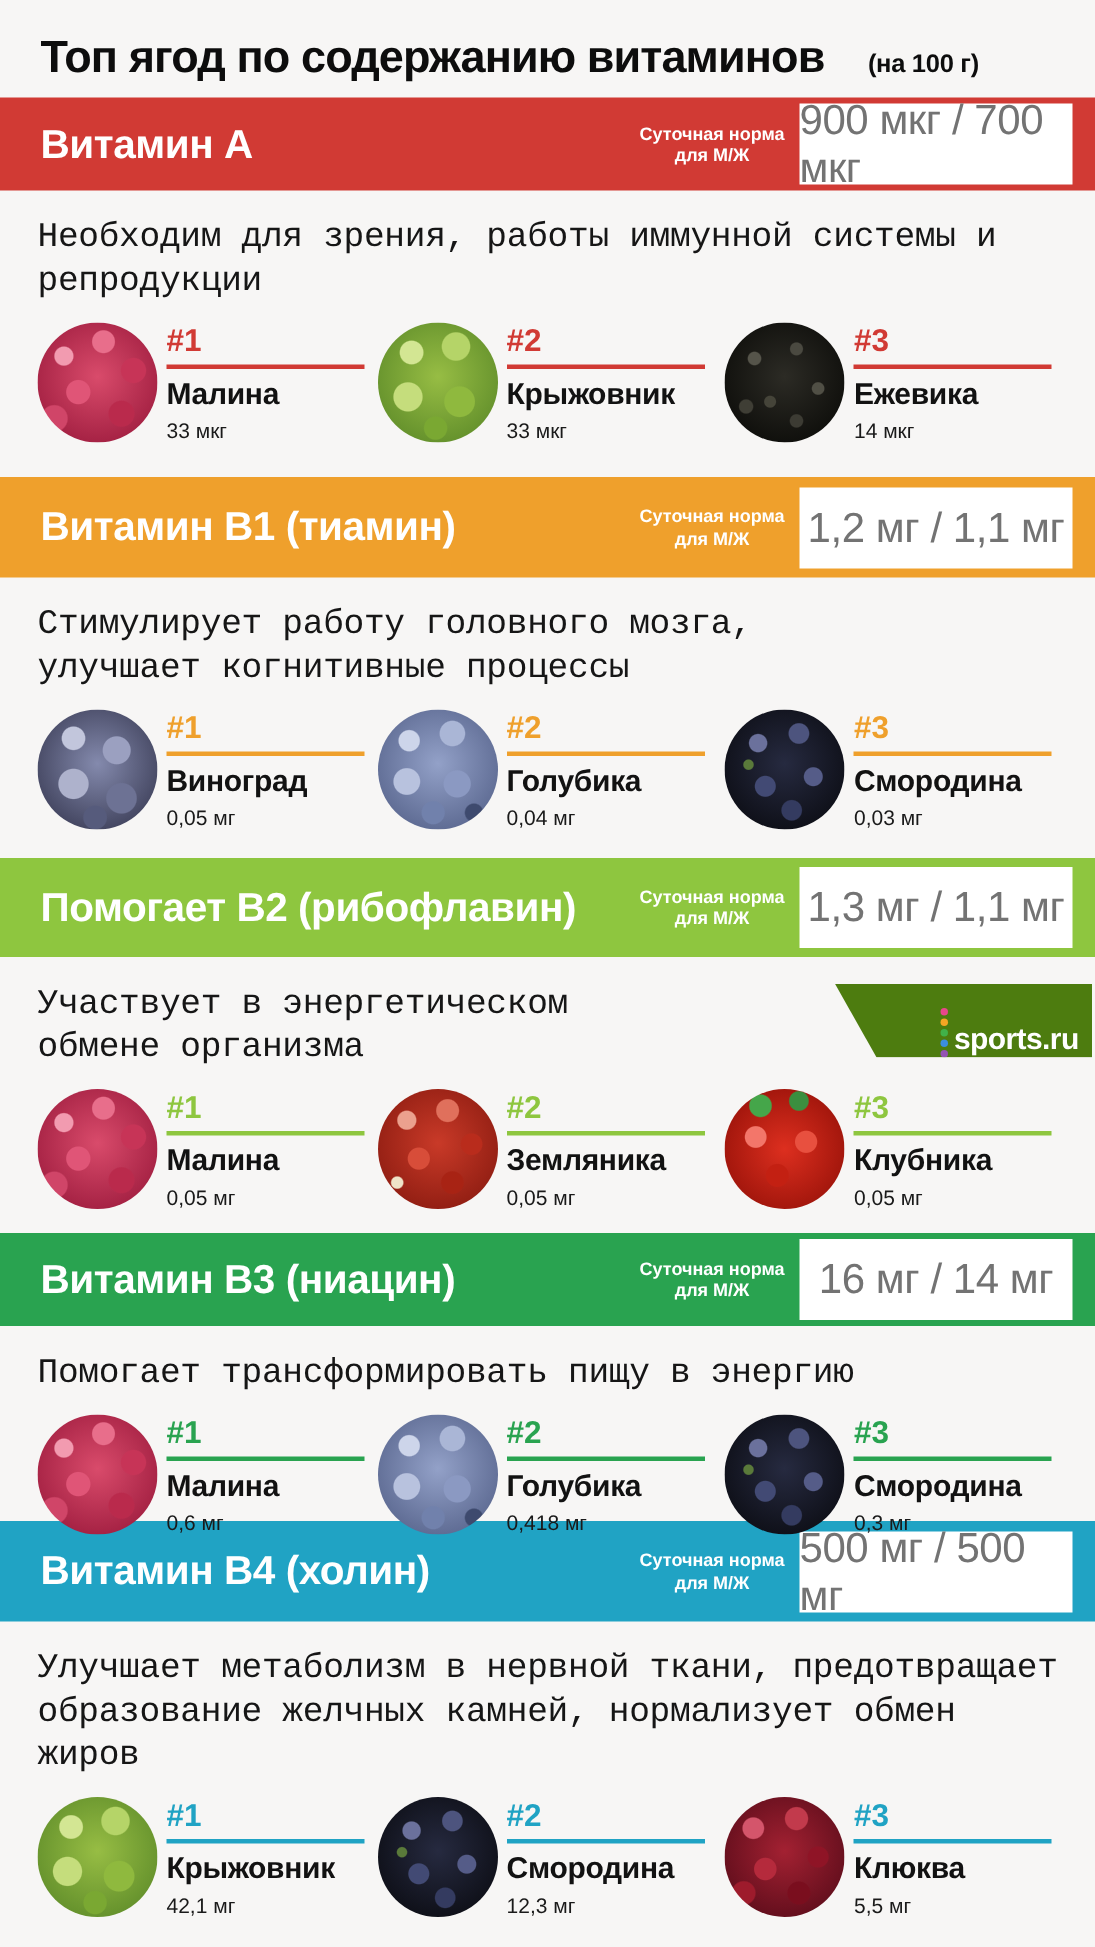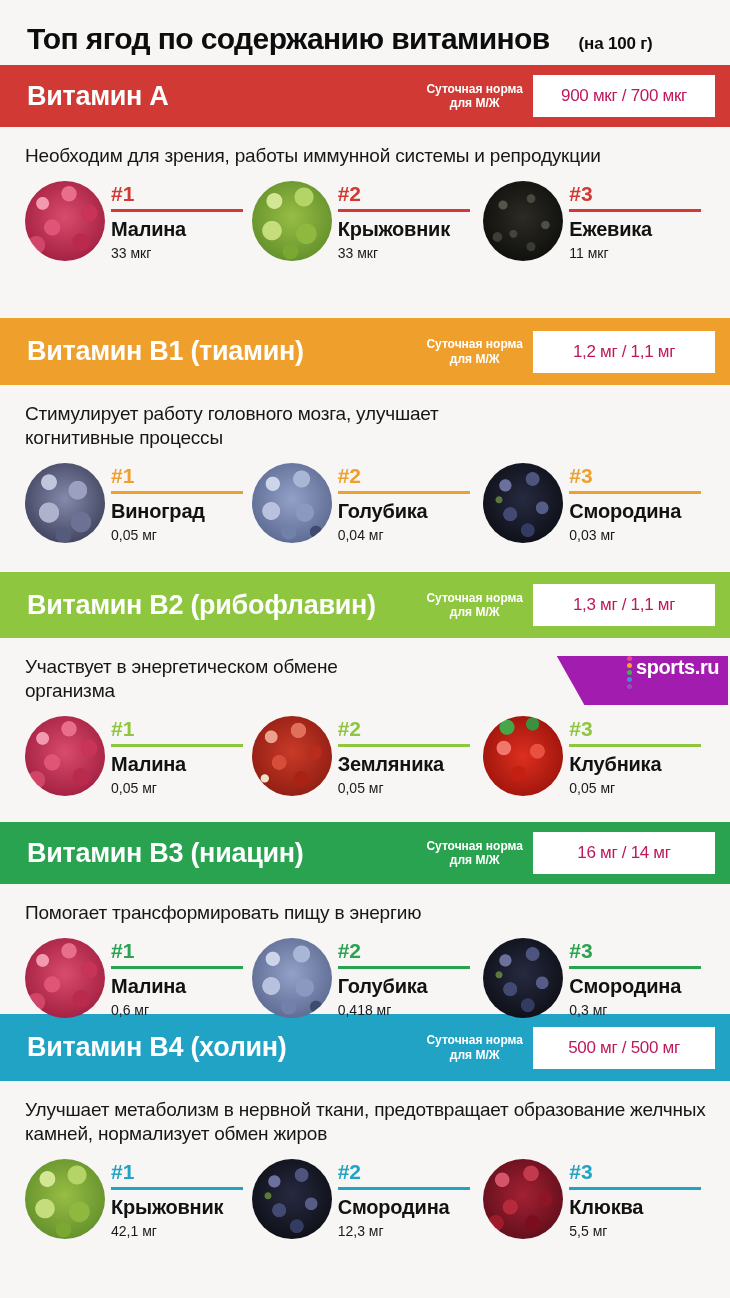--- a/index.html
+++ b/index.html
@@ -18,27 +18,27 @@
   .sec-b3 {--accent:#29a350;}
   .sec-b4 {--accent:#20a3c4;}
 
   
   .band{display:flex;align-items:center;justify-content:space-between;
         box-sizing:border-box;padding:0 15px 0 27px;background:var(--accent);color:#fff;}
   .band-a{height:62px}.band-b1{height:67px}.band-b2{height:66px}.band-b3{height:62px}.band-b4{height:67px}
   .band-title{font-size:27px;font-weight:700;letter-spacing:-0.3px;}
   .band-right{display:flex;align-items:center;gap:10px;}
   .norm-label{text-align:center;font-size:12px;font-weight:700;line-height:1.2;}
-  .norm-box{width:182px;height:42px;background:#ffffff;color:#be185d;display:flex;
-            align-items:center;justify-content:center;font-size:17px;letter-spacing:-0.3px;}
+  .norm-box{width:182px;height:54px;background:#ffffff;color:#737373;display:flex;
+            align-items:center;justify-content:center;font-size:28px;letter-spacing:-0.3px;}
 
   
   .body{box-sizing:border-box;padding:0 20px 0 25px;position:relative;}
   .body-a{height:191px}.body-b1{height:187px}.body-b2{height:184px}.body-b3{height:130px}.body-b4{height:209px}
-  .desc{margin:0;padding-top:17px;font-size:19px;line-height:1.26;color:#161616;letter-spacing:-0.2px;}
+  .desc{margin:0;padding-top:17px;font-size:23px;line-height:1.26;color:#161616;letter-spacing:-0.2px;font-family:Liberation Mono, monospace;}
   .desc-a{max-width:640px}.desc-b1{max-width:490px}.desc-b2{max-width:360px}.desc-b4{max-width:700px}
 
   
   .row{display:flex;margin-top:13px;}
   .item{display:flex;width:230px;}
   .item.w2{width:235px;}
   .photo{width:80px;height:80px;border-radius:50%;flex:0 0 80px;}
   .info{margin-left:6px;padding-top:1px;}
   .rank{font-size:21px;font-weight:700;line-height:1.1;color:var(--accent);}
   .rule{width:132px;height:3px;background:var(--accent);margin:4px 0 6px;}
@@ -110,23 +110,23 @@
   .photo-cranberry{background:
     radial-gradient(circle at 24% 26%,#d4556b 0 8%,rgba(0,0,0,0) 9%),
     radial-gradient(circle at 60% 18%,#c23a4c 0 9%,rgba(0,0,0,0) 10%),
     radial-gradient(circle at 78% 50%,#8f1426 0 9%,rgba(0,0,0,0) 10%),
     radial-gradient(circle at 34% 60%,#b52a3c 0 10%,rgba(0,0,0,0) 11%),
     radial-gradient(circle at 62% 80%,#7a0e1e 0 9%,rgba(0,0,0,0) 10%),
     radial-gradient(circle at 16% 80%,#9e1b2c 0 8%,rgba(0,0,0,0) 9%),
     radial-gradient(circle at 50% 45%,#a32132,#5e0d1b 82%);}
 
   
-  .logo{position:absolute;top:18px;right:2px;width:173px;height:49px;background:#a21caf;
+  .logo{position:absolute;top:18px;right:2px;width:173px;height:49px;background:#4d7c0f;
         clip-path:polygon(1% 0,100% 0,100% 100%,17% 100%);
-        display:flex;align-items:flex-start;box-sizing:border-box;padding-left:72px;}
+        display:flex;align-items:flex-end;box-sizing:border-box;padding-left:72px;}
   .dots{display:flex;flex-direction:column;gap:2px;margin-right:4px;}
   .dot{width:5px;height:5px;border-radius:50%;}
   .dot1{background:#e8478b}.dot2{background:#f5a623}.dot3{background:#41b149}
   .dot4{background:#3b8ede}.dot5{background:#9453b3}
   .logo-text{color:#fff;font-size:20px;font-weight:700;letter-spacing:-0.4px;}
 </style>
 </head>
 <body>
 
 <div class="page">
@@ -166,21 +166,21 @@
             <div class="bname">Крыжовник</div>
             <div class="bval">33 мкг</div>
           </div>
         </div>
         <div class="item">
           <div class="photo photo-blackberry"></div>
           <div class="info">
             <div class="rank">#3</div>
             <div class="rule"></div>
             <div class="bname">Ежевика</div>
-            <div class="bval">11 мкг</div>
+            <div class="bval">14 мкг</div>
           </div>
         </div>
       </div>
     </div>
   </section>
 
   <section class="sec-b1">
     <header class="band band-b1">
       <div class="band-title">Витамин B1 (тиамин)</div>
       <div class="band-right">
@@ -220,21 +220,21 @@
             <div class="bname">Смородина</div>
             <div class="bval">0,03 мг</div>
           </div>
         </div>
       </div>
     </div>
   </section>
 
   <section class="sec-b2">
     <header class="band band-b2">
-      <div class="band-title">Витамин B2 (рибофлавин)</div>
+      <div class="band-title">Помогает B2 (рибофлавин)</div>
       <div class="band-right">
         <div class="norm-label">
           <div>Суточная норма</div>
           <div>для М/Ж</div>
         </div>
         <div class="norm-box">1,3 мг / 1,1 мг</div>
       </div>
     </header>
     <div class="body body-b2">
       <p class="desc desc-b2">Участвует в энергетическом обмене организма</p>

